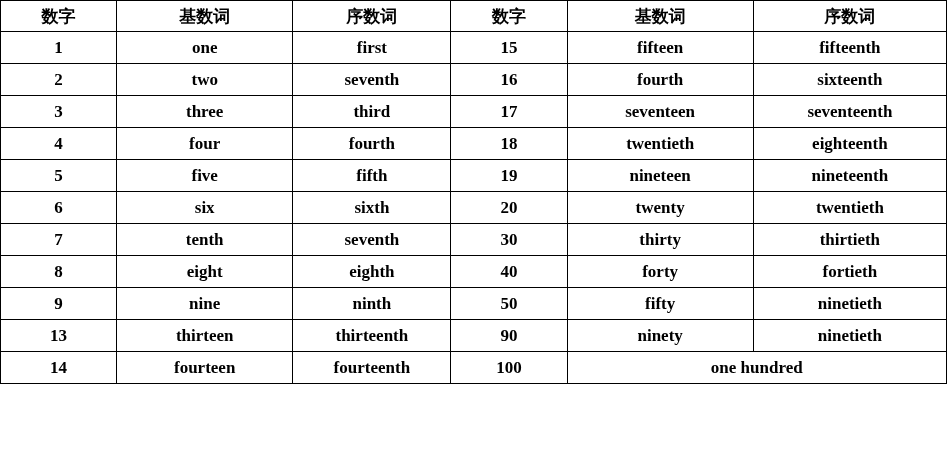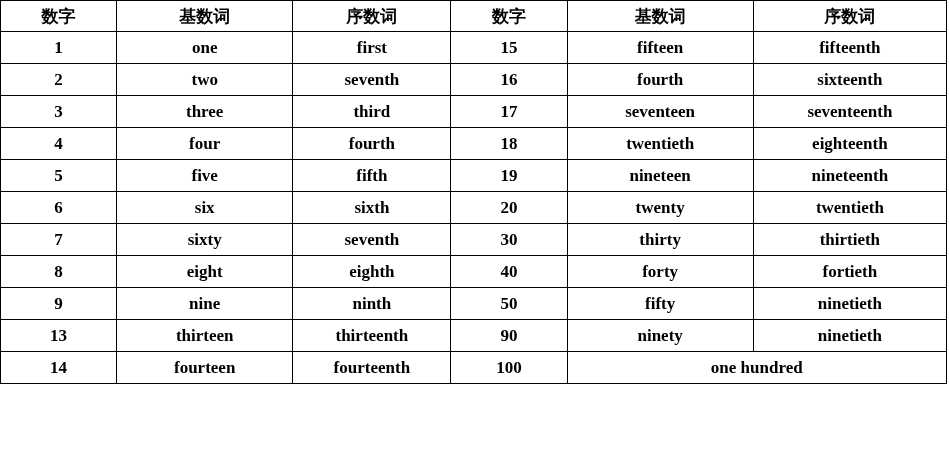--- a/index.html
+++ b/index.html
@@ -123,21 +123,21 @@
       <tr>
         <td>6</td>
         <td>six</td>
         <td>sixth</td>
         <td>20</td>
         <td>twenty</td>
         <td>twentieth</td>
       </tr>
       <tr>
         <td>7</td>
-        <td>sixty</td>
+        <td>tenth</td>
         <td>seventh</td>
         <td>30</td>
         <td>thirty</td>
         <td>thirtieth</td>
       </tr>
       <tr>
         <td>8</td>
         <td>eight</td>
         <td>eighth</td>
         <td>40</td>

